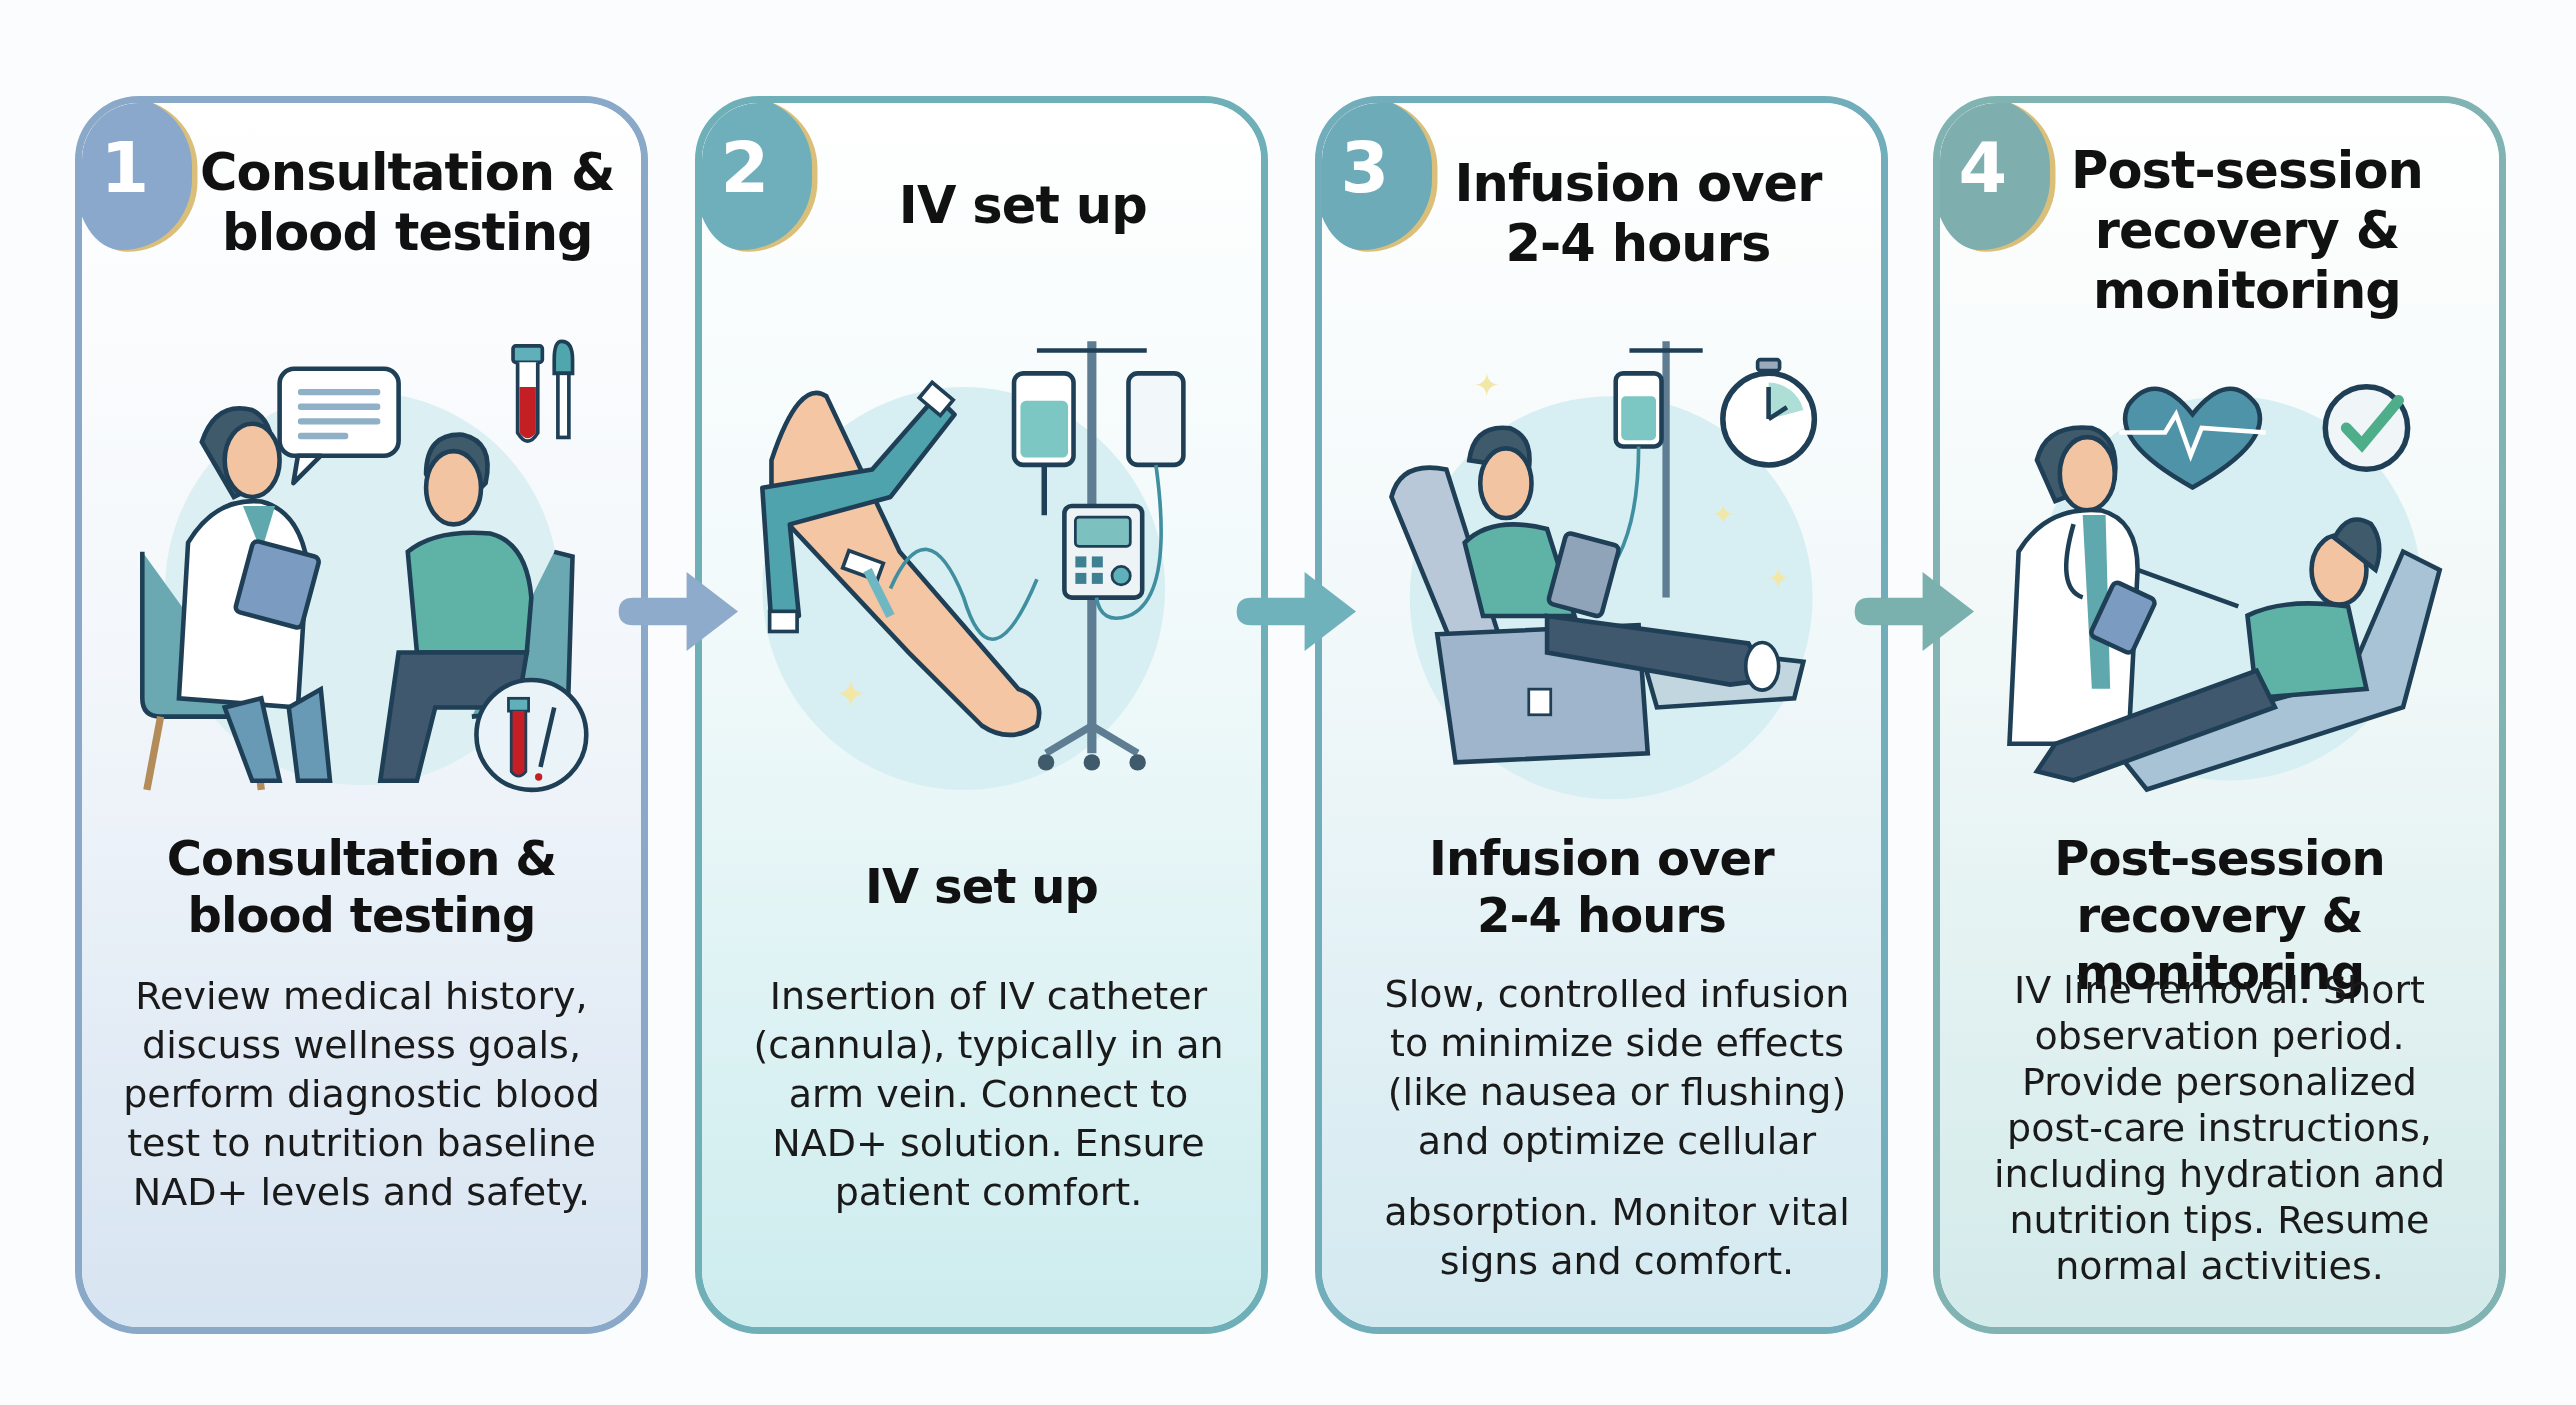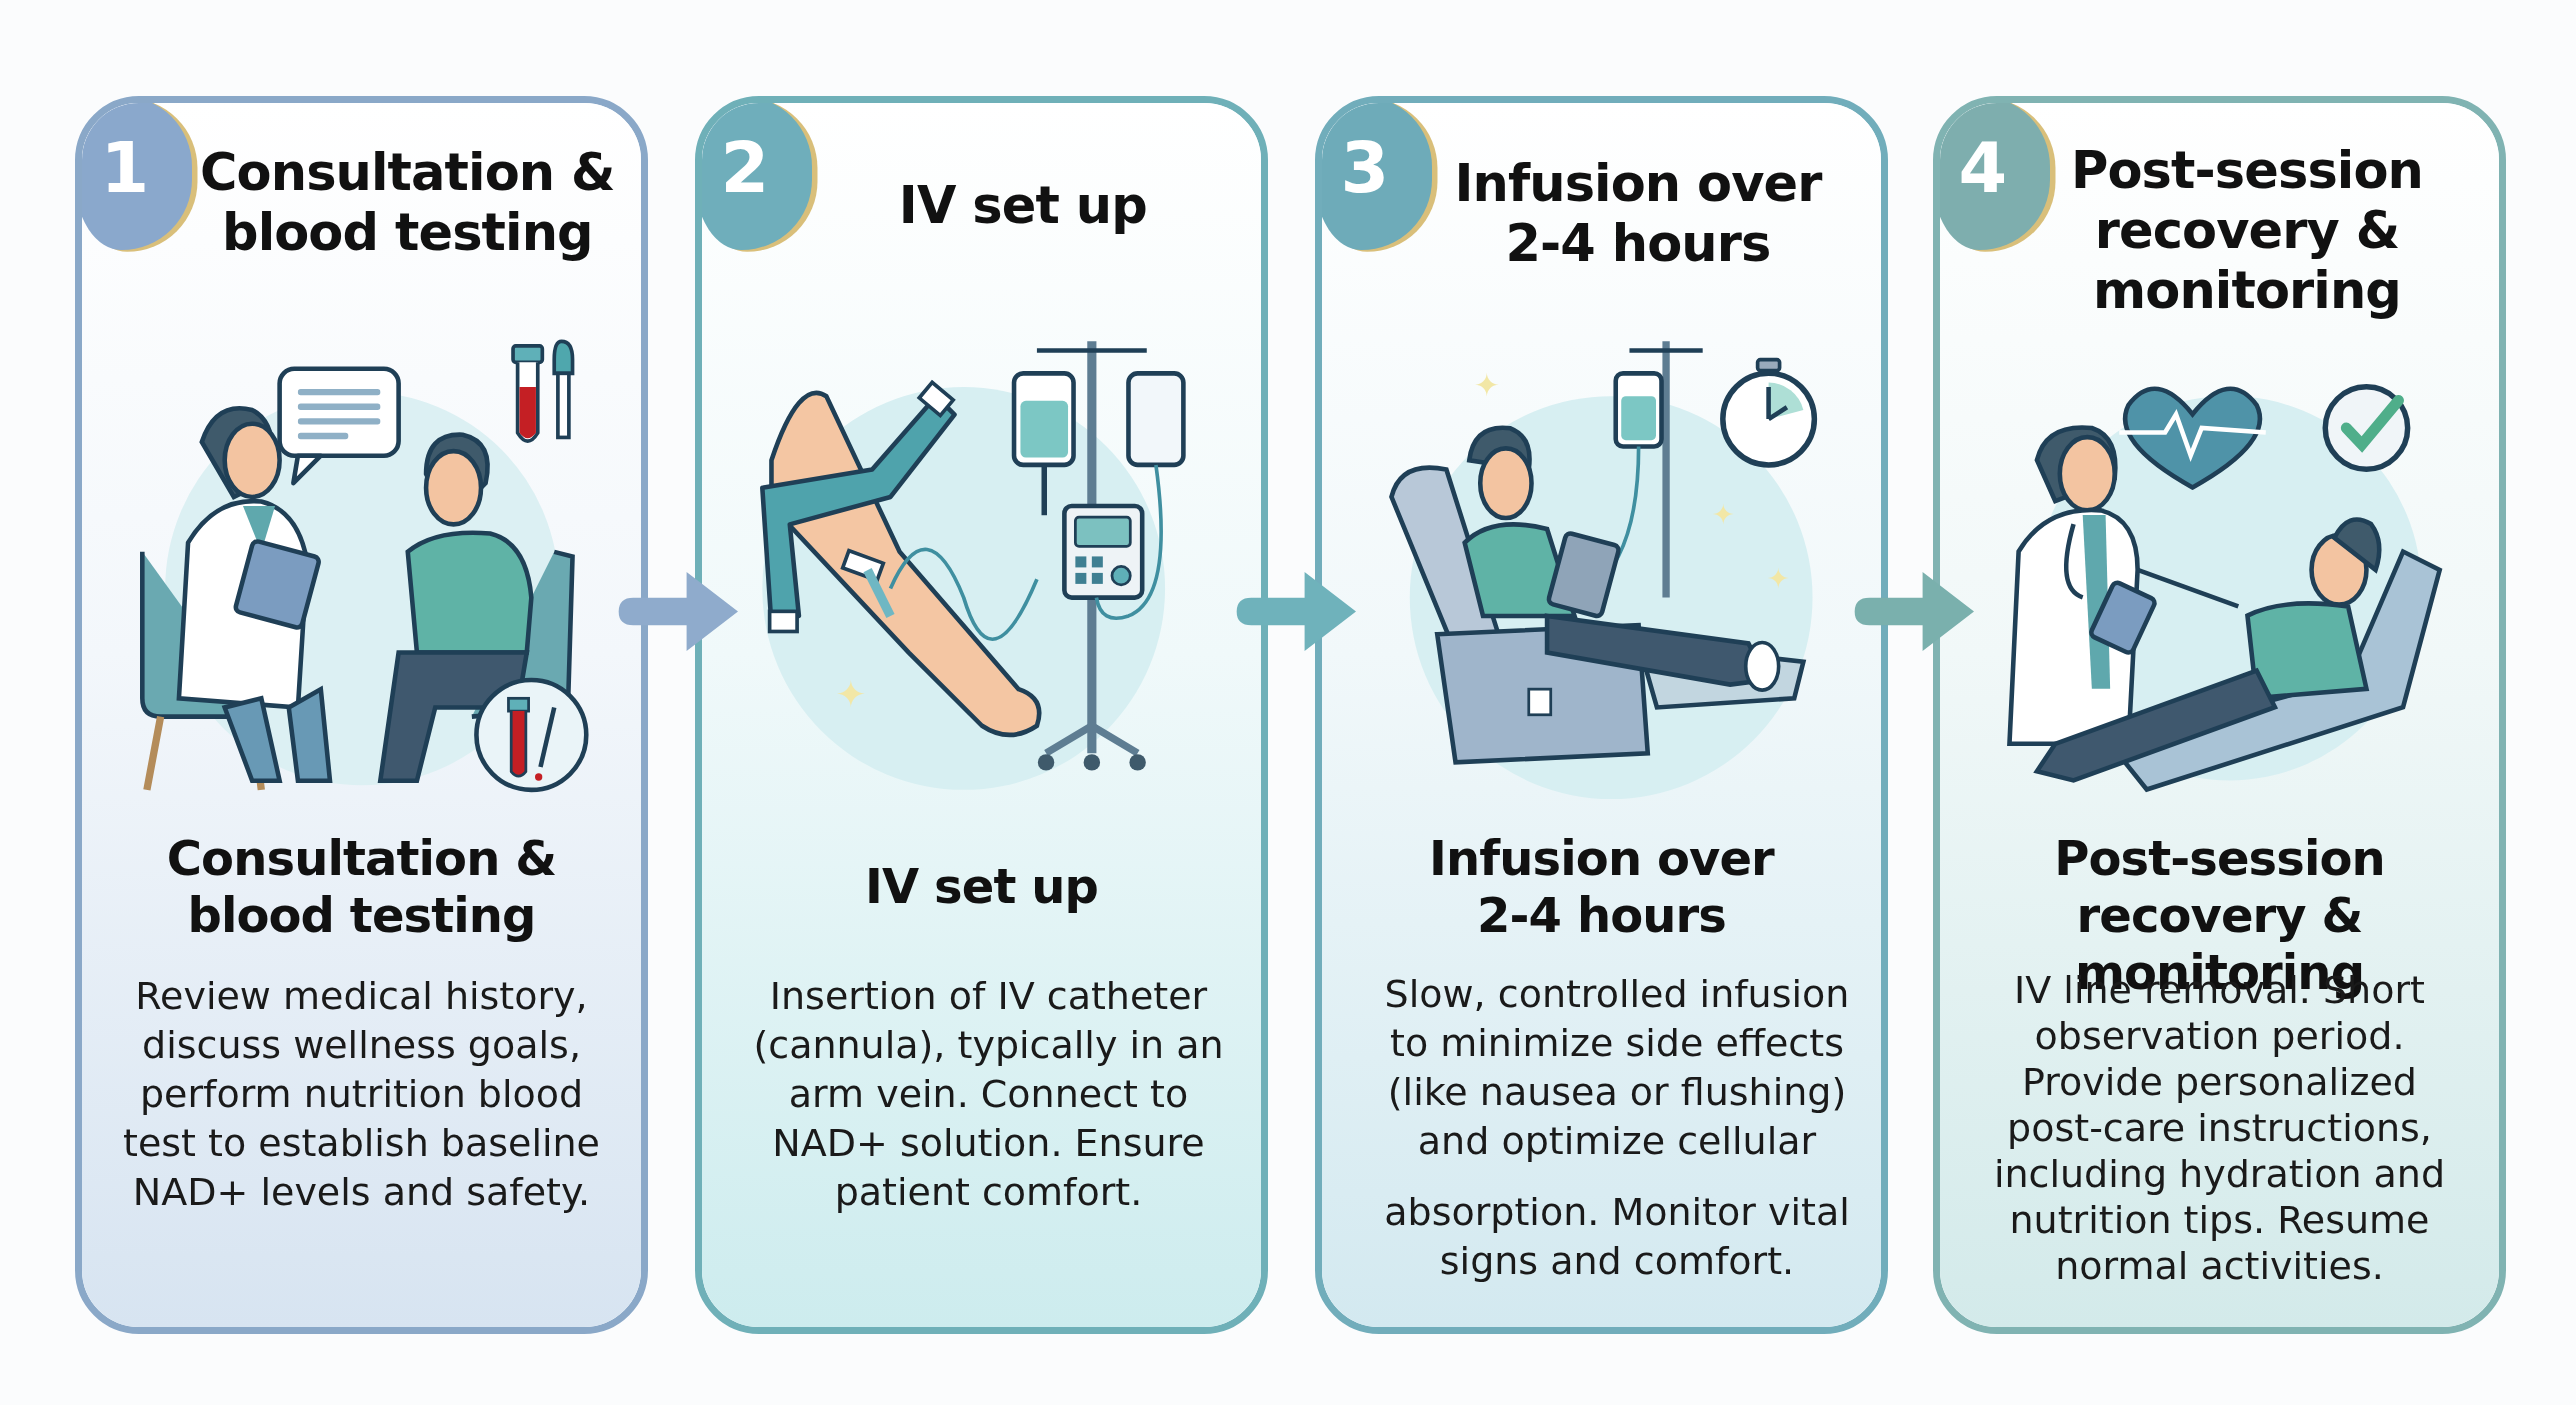--- a/index.html
+++ b/index.html
@@ -99,21 +99,21 @@
       <g>
         <circle cx="445" cy="450" r="60" fill="#eaf4f8" stroke="#1f3f56" stroke-width="5"></circle>
         <rect x="420" y="410" width="22" height="14" fill="#5fb0b8" stroke="#1f3f56" stroke-width="3"></rect>
         <path d="M423 424 L423 490 Q431 500 439 490 L439 424" fill="#c41f24" stroke="#1f3f56" stroke-width="3"></path>
         <path d="M470 420 L455 485" stroke="#1f3f56" stroke-width="5"></path>
         <circle cx="453" cy="496" r="4" fill="#c41f24"></circle>
       </g>
     </svg>
   </div>
   <div class="bottom-title" style="left:73px;right:73px;">Consultation &amp; blood testing</div>
-  <div class="desc" style="left:23px;right:23px;">Review medical history, discuss wellness goals, perform nutrition blood test to establish baseline NAD+ levels and safety.</div>
+  <div class="desc" style="left:23px;right:23px;">Review medical history, discuss wellness goals, perform diagnostic blood test to nutrition baseline NAD+ levels and safety.</div>
 </div>
 
 <div class="card" style="left:695px;border-color:#6fb0b8;">
   <div class="fill" style="background:linear-gradient(#ffffff 0%, #f0f9fa 45%, #cdecee 100%);"></div>
   <div class="badge" style="background:#6faebb;">
       <span>2</span>
     </div>
   <div class="top-title" style="top:73px;">IV set up</div>
   <div class="illus">
     <svg width="476" height="476" viewBox="0 0 520 520">

